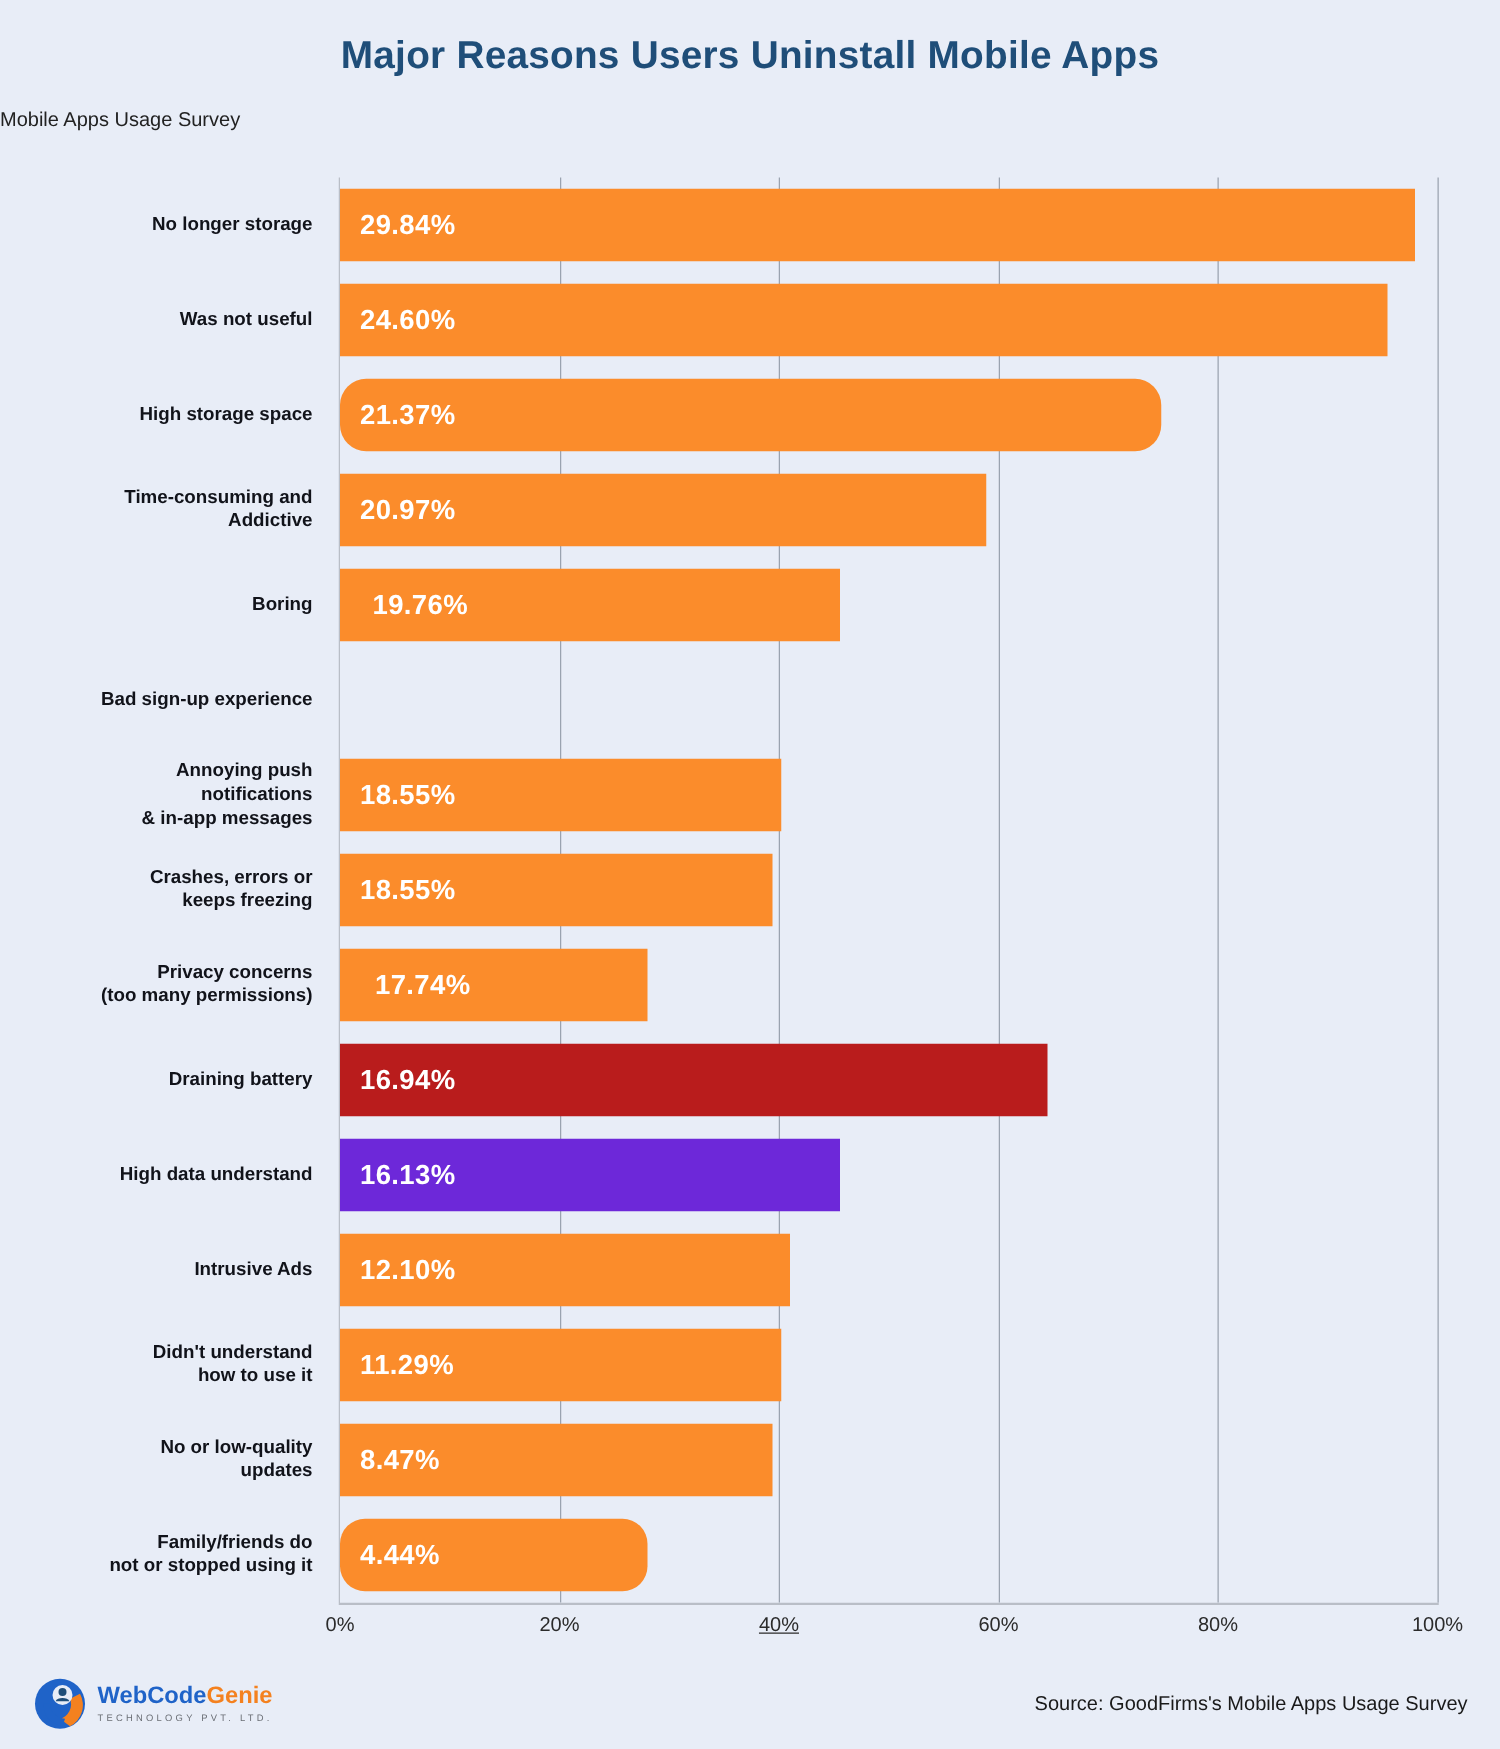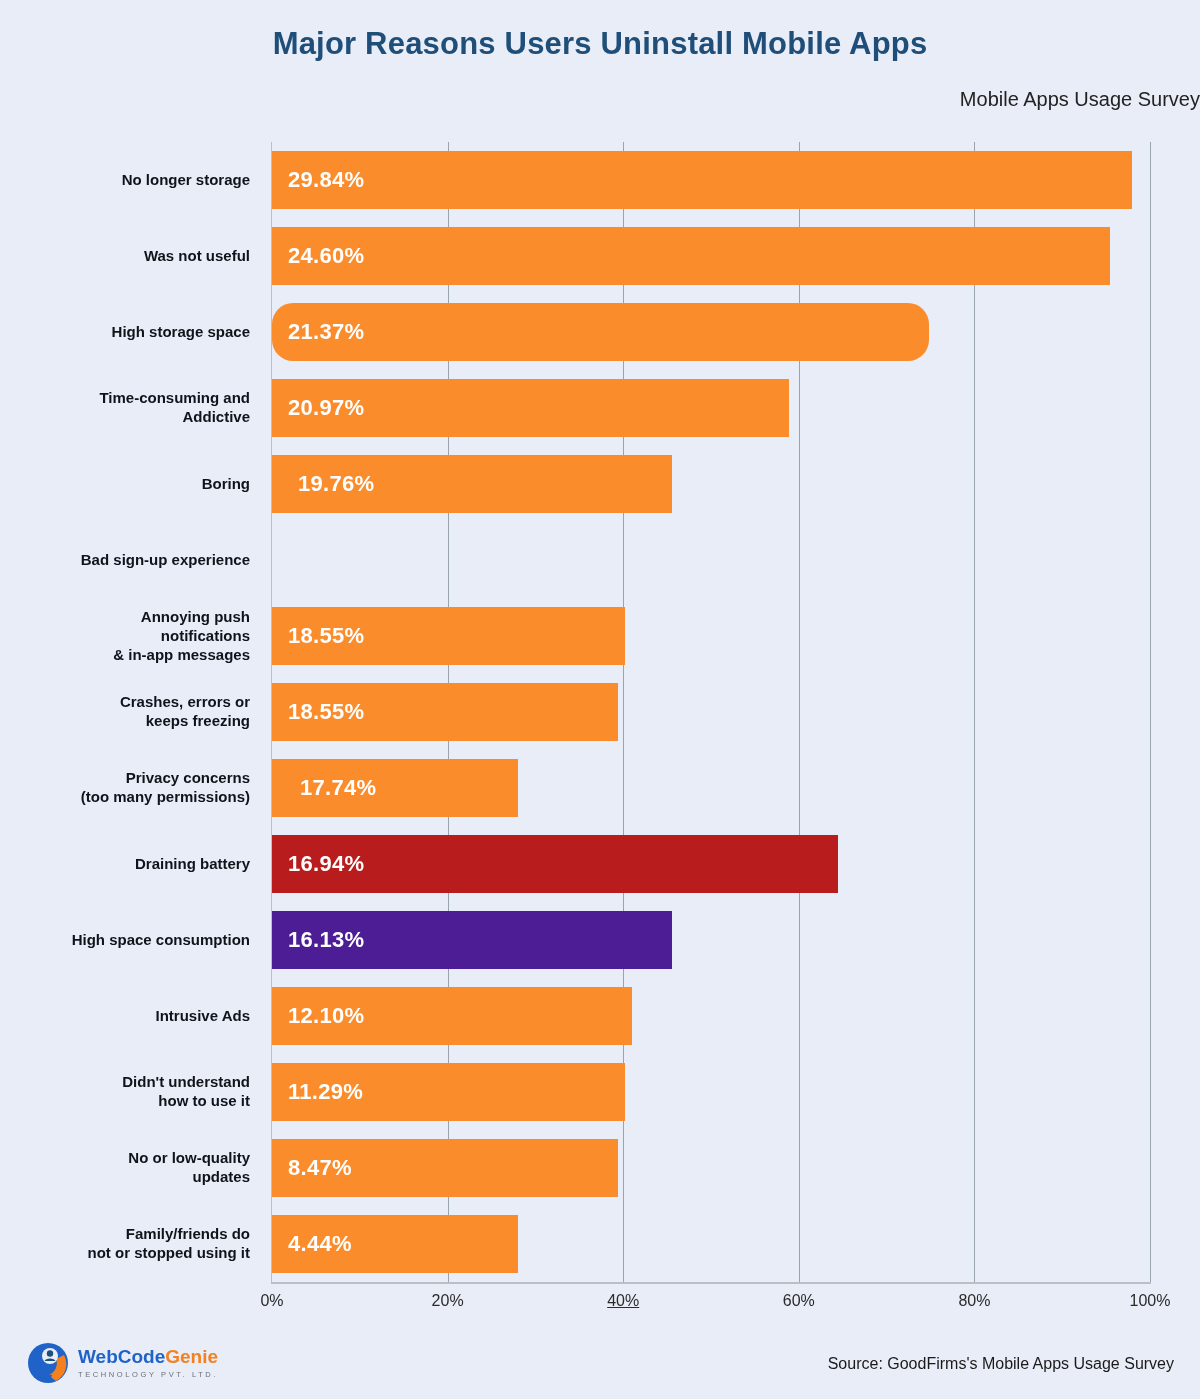--- a/index.html
+++ b/index.html
@@ -12,22 +12,22 @@
   .page { position: relative; width: 1200px; height: 1399px; background: #e8edf7; }
 
   .chart-title {
     position: absolute; left: 0; top: 26px; width: 1200px;
     text-align: center;
     font-size: 31px; font-weight: 700; color: #1f4e79;
     letter-spacing: 0.2px;
   }
   .chart-subtitle {
     position: absolute; left: 0; top: 88px; width: 1200px;
-    text-align: right;
-    font-size: 20px; font-weight: 400; color: #222;
+    text-align: left;
+    font-size: 16px; font-weight: 400; color: #222;
   }
 
   
   .plot {
     position: absolute;
     left: 272px; top: 142px;
     width: 878px; height: 1140px;
   }
   .plot-bg { position: absolute; inset: 0; background: #e8edf7; }
   .gridline {
@@ -113,21 +113,21 @@
       <div class="cat-label" style="right: 12px; left: 0px; width: 250px; top: 332.5px;">Boring</div>
       <div class="cat-label" style="right: 12px; left: 0px; width: 250px; top: 408.5px;">Bad sign-up experience</div>
       <div class="cat-label" style="right: 12px; left: 0px; width: 250px; top: 466px;">Annoying push
 notifications
 &amp; in-app messages</div>
       <div class="cat-label" style="right: 12px; left: 0px; width: 250px; top: 551px;">Crashes, errors or
 keeps freezing</div>
       <div class="cat-label" style="right: 12px; left: 0px; width: 250px; top: 627px;">Privacy concerns
 (too many permissions)</div>
       <div class="cat-label" style="right: 12px; left: 0px; width: 250px; top: 712.5px;">Draining battery</div>
-      <div class="cat-label" style="right: 12px; left: 0px; width: 250px; top: 788.5px;">High space consumption</div>
+      <div class="cat-label" style="right: 12px; left: 0px; width: 250px; top: 788.5px;">High data understand</div>
       <div class="cat-label" style="right: 12px; left: 0px; width: 250px; top: 864.5px;">Intrusive Ads</div>
       <div class="cat-label" style="right: 12px; left: 0px; width: 250px; top: 931px;">Didn't understand
 how to use it</div>
       <div class="cat-label" style="right: 12px; left: 0px; width: 250px; top: 1007px;">No or low-quality
 updates</div>
       <div class="cat-label" style="right: 12px; left: 0px; width: 250px; top: 1083px;">Family/friends do
 not or stopped using it</div>
     </div>
 
   <div class="plot">
@@ -179,41 +179,41 @@
           <div class="bar" style="width: 245.84px; background: rgb(251, 140, 43); padding-left: 12px;">
             <span class="bar-value">17.74%</span>
           </div>
         </div>
         <div class="row" style="top: 693px; height: 58px;">
           <div class="bar" style="width: 566px; background: #b91c1c;">
             <span class="bar-value">16.94%</span>
           </div>
         </div>
         <div class="row" style="top: 769px; height: 58px;">
-          <div class="bar" style="width: 400.368px; background: #4c1d95;">
+          <div class="bar" style="width: 400.368px; background: #6d28d9;">
             <span class="bar-value">16.13%</span>
           </div>
         </div>
         <div class="row" style="top: 845px; height: 58px;">
           <div class="bar" style="width: 359.98px; background: rgb(251, 140, 43);">
             <span class="bar-value">12.10%</span>
           </div>
         </div>
         <div class="row" style="top: 921px; height: 58px;">
           <div class="bar" style="width: 352.956px; background: rgb(251, 140, 43);">
             <span class="bar-value">11.29%</span>
           </div>
         </div>
         <div class="row" style="top: 997px; height: 58px;">
           <div class="bar" style="width: 345.932px; background: rgb(251, 140, 43);">
             <span class="bar-value">8.47%</span>
           </div>
         </div>
         <div class="row" style="top: 1073px; height: 58px;">
-          <div class="bar" style="width: 245.84px; background: rgb(251, 140, 43);">
+          <div class="bar" style="width: 245.84px; background: rgb(251, 140, 43); border-radius: 20px;">
             <span class="bar-value">4.44%</span>
           </div>
         </div>
       </div>
   </div>
 
   <div id="ticks">
       <div class="tick-label" style="left: 272px;">0%</div>
       <div class="tick-label" style="left: 447.6px;">20%</div>
       <div class="tick-label" style="left: 623.2px; text-decoration: underline;">40%</div>

